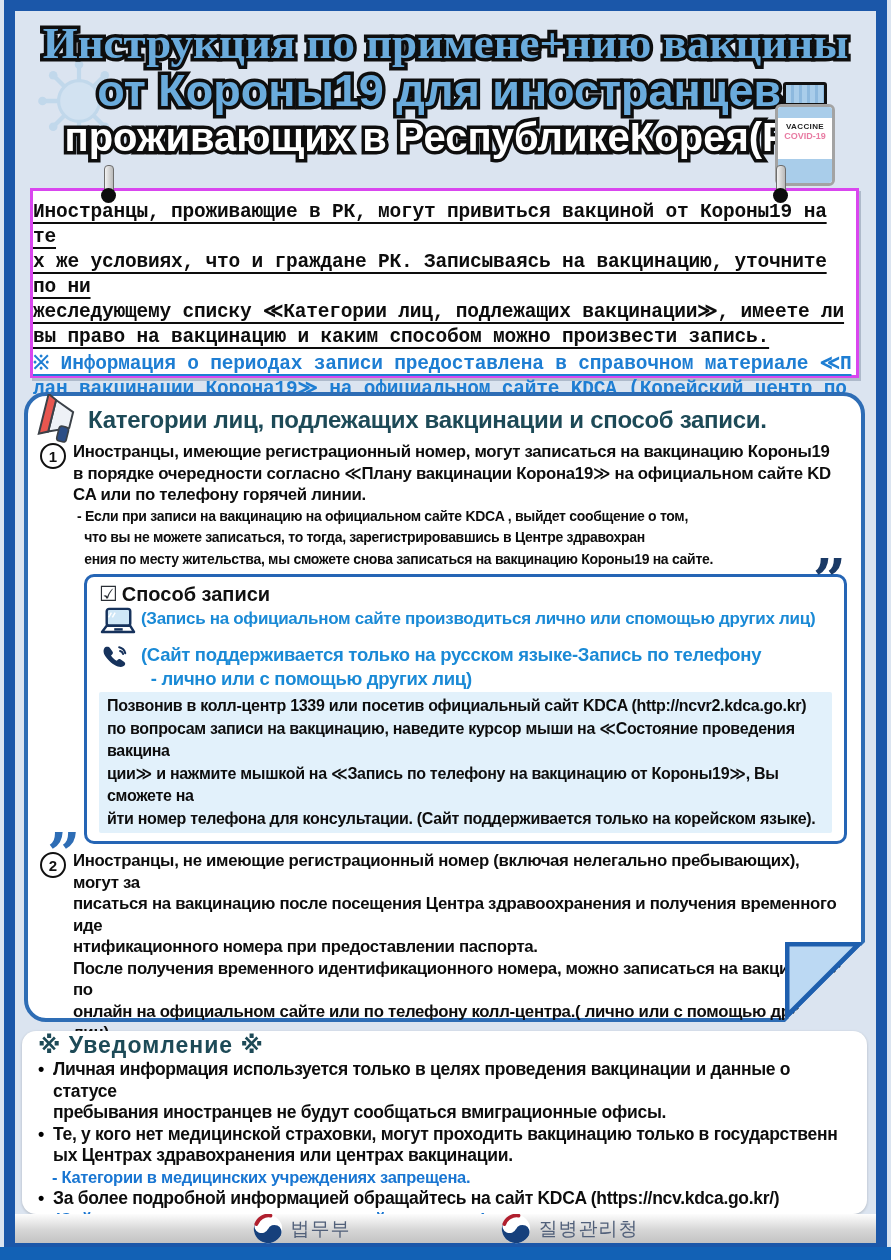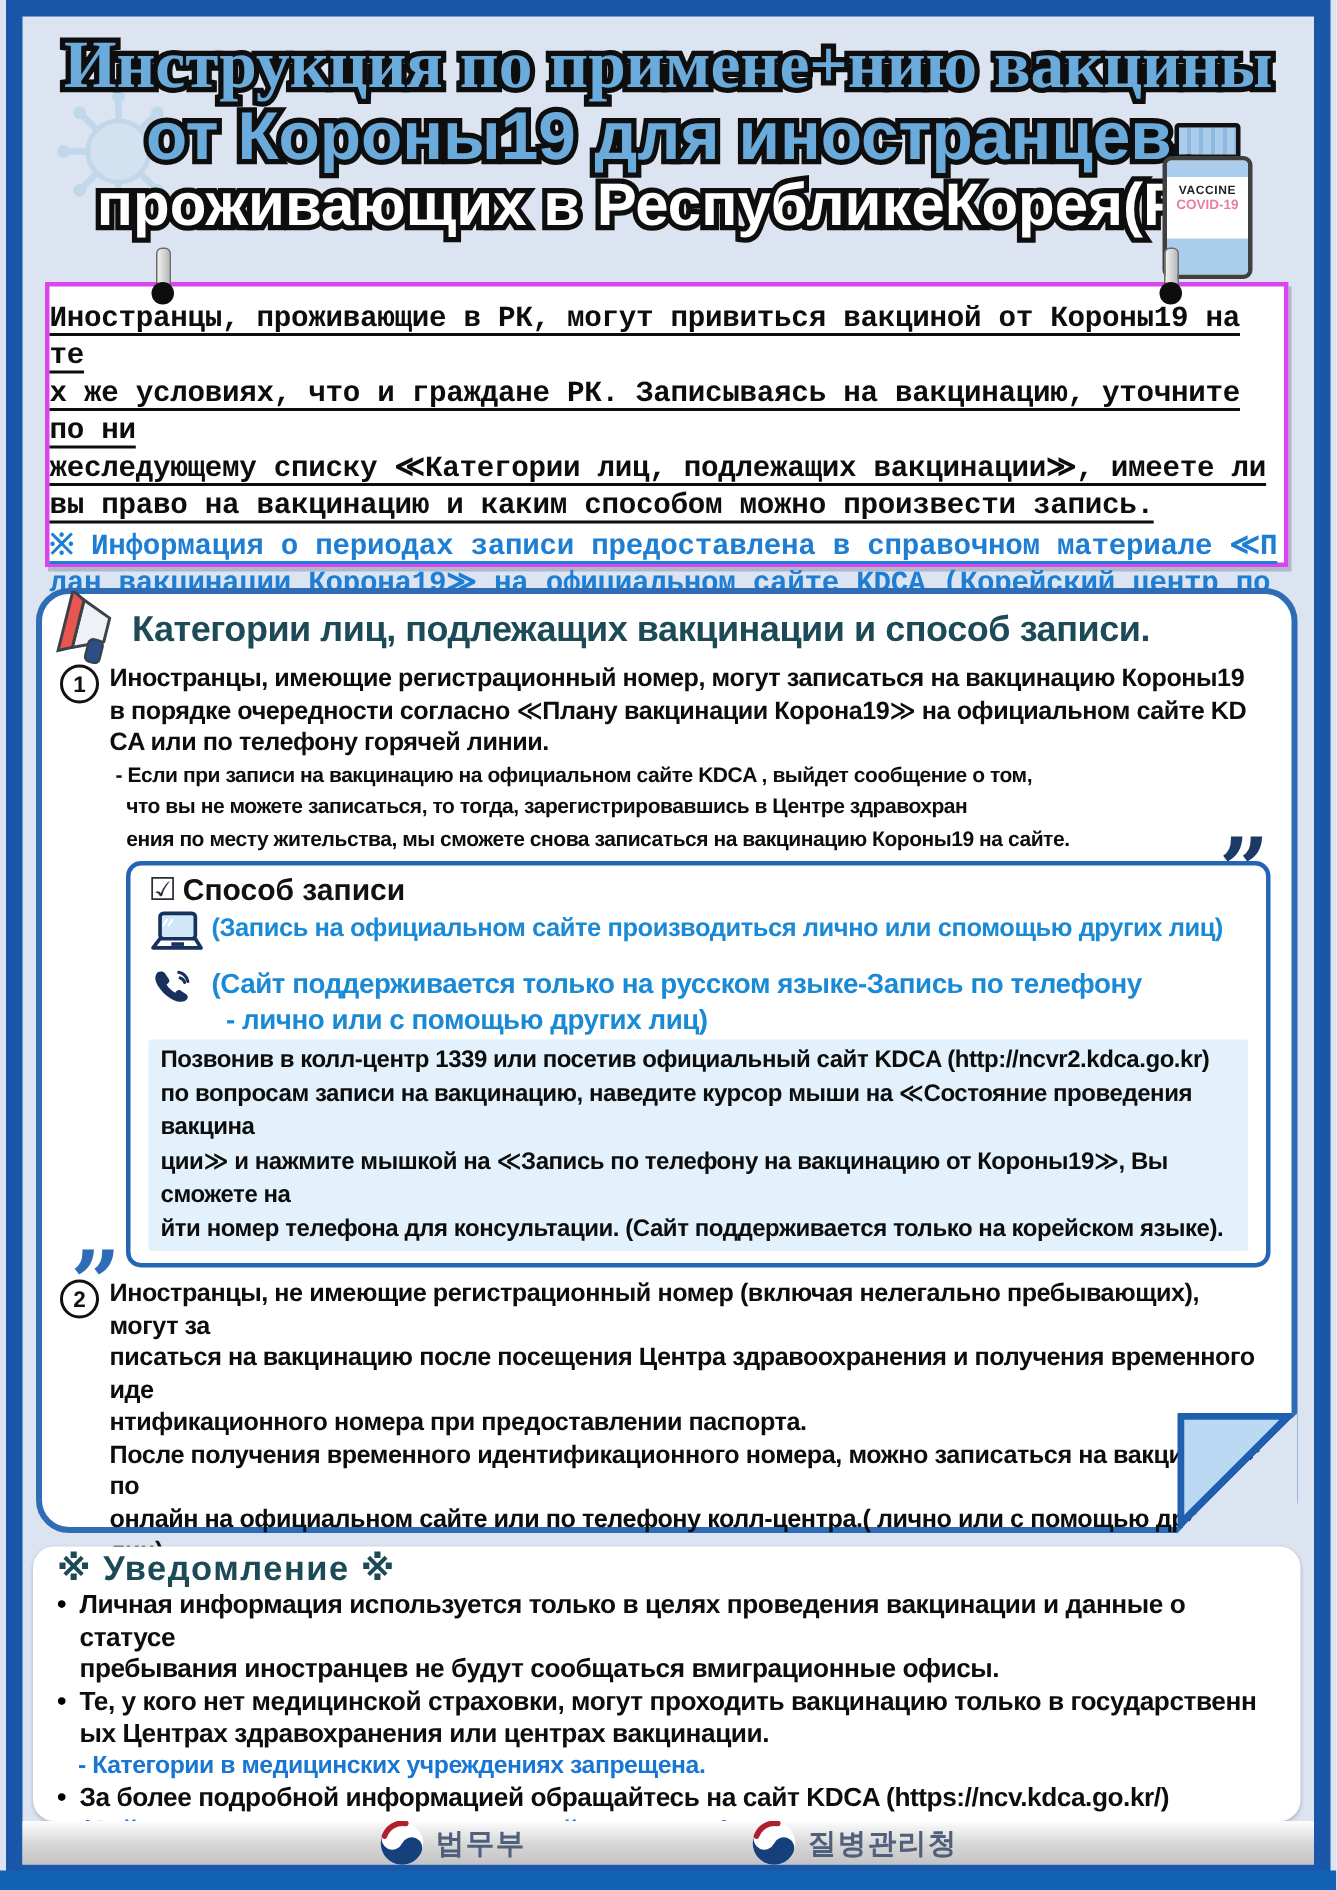--- a/index.html
+++ b/index.html
@@ -15,21 +15,21 @@
   
   .title{position:absolute;top:20px;left:0;right:0;text-align:center;line-height:47px;}
   .t-line{font-weight:bold;letter-spacing:0px;-webkit-text-stroke:7px #0e0e0e;paint-order:stroke fill;}
   .t1{font-size:45px;color:#6aabdc;font-family:Liberation Serif, serif;}
   .t2{font-size:45px;color:#6aabdc;}
   .t3{font-size:40px;color:#ffffff;}
 
   
   .bottle{position:absolute;top:82px;right:54px;width:64px;}
   .cap{width:38px;height:18px;margin:0 auto;background:repeating-linear-gradient(90deg,#a9cdea 0 5px,#8db9de 5px 8px);border:3px solid #111;border-radius:3px 3px 0 0;}
-  .bbody{width:54px;height:76px;margin:-2px auto 0;background:#fff;border:3px solid #404040;border-radius:6px;position:relative;overflow:hidden;}
+  .bbody{width:54px;height:76px;margin:-2px auto 0;background:#fff;border:3px solid #a3a3a3;border-radius:6px;position:relative;overflow:hidden;}
   .bbody::before{content:'';position:absolute;top:0;left:0;right:0;height:11px;background:#a9cdea;}
   .vlab{margin-top:15px;text-align:center;font-size:8px;font-weight:bold;color:#222;letter-spacing:.4px;}
   .clab{text-align:center;font-size:9px;font-weight:bold;color:#e87ca3;}
   .liquid{position:absolute;bottom:0;left:0;right:0;height:24px;background:#a9cdea;}
 
   
   .intro{position:absolute;top:188px;left:30px;right:32px;height:190px;background:#fff;border:3px solid #d946ef;box-shadow:2px 3px 0 rgba(40,60,90,.25);text-align:left;padding-top:9px;box-sizing:border-box;font-family:Liberation Mono, monospace;}
   .pin{position:absolute;top:-26px;width:15px;height:40px;}
   .pin::before{content:'';position:absolute;left:3px;top:0;width:8px;height:27px;background:linear-gradient(90deg,#f2f2f2,#b9b9b9);border:1px solid #6d6d6d;border-radius:4px 4px 2px 2px;}
   .pin::after{content:'';position:absolute;left:0;top:23px;width:15px;height:15px;background:#0d0d0d;border-radius:50%;}
@@ -76,21 +76,21 @@
   .n-head{font-size:23px;font-weight:bold;color:#1d4a57;line-height:27px;letter-spacing:1px;}
   .bullet{display:flex;align-items:flex-start;}
   .bullet .b{flex:0 0 12px;font-size:18px;font-weight:bold;margin-right:3px;line-height:21.5px;}
   .n-black{font-size:17.5px;font-weight:bold;color:#0d0d0d;line-height:21.5px;letter-spacing:-.3px;}
   .n-blue{font-size:16.5px;font-weight:bold;color:#1976d2;line-height:21.5px;letter-spacing:-.3px;margin-left:14px;}
   .n-blue2{margin-left:16px;font-size:17.5px;}
 
   
   .footband{position:absolute;top:1214px;left:15px;right:15px;height:29px;background:linear-gradient(#fdfdfd,#d6d6d6 55%,#c3c3c3);display:flex;align-items:center;justify-content:center;gap:150px;}
   .logo{display:flex;align-items:center;gap:8px;}
-  .logo .ltxt{font-size:19px;font-weight:bold;color:#51607a;letter-spacing:1px;}
+  .logo .ltxt{font-size:19px;font-weight:normal;color:#51607a;letter-spacing:1px;}
   .bottombar{position:absolute;bottom:0;left:0;right:0;height:13px;background:#1261b5;}
 </style>
 </head>
 <body>
 
 <div class="poster">
   <div class="frame"></div>
 
   <div class="content-layer">
 

